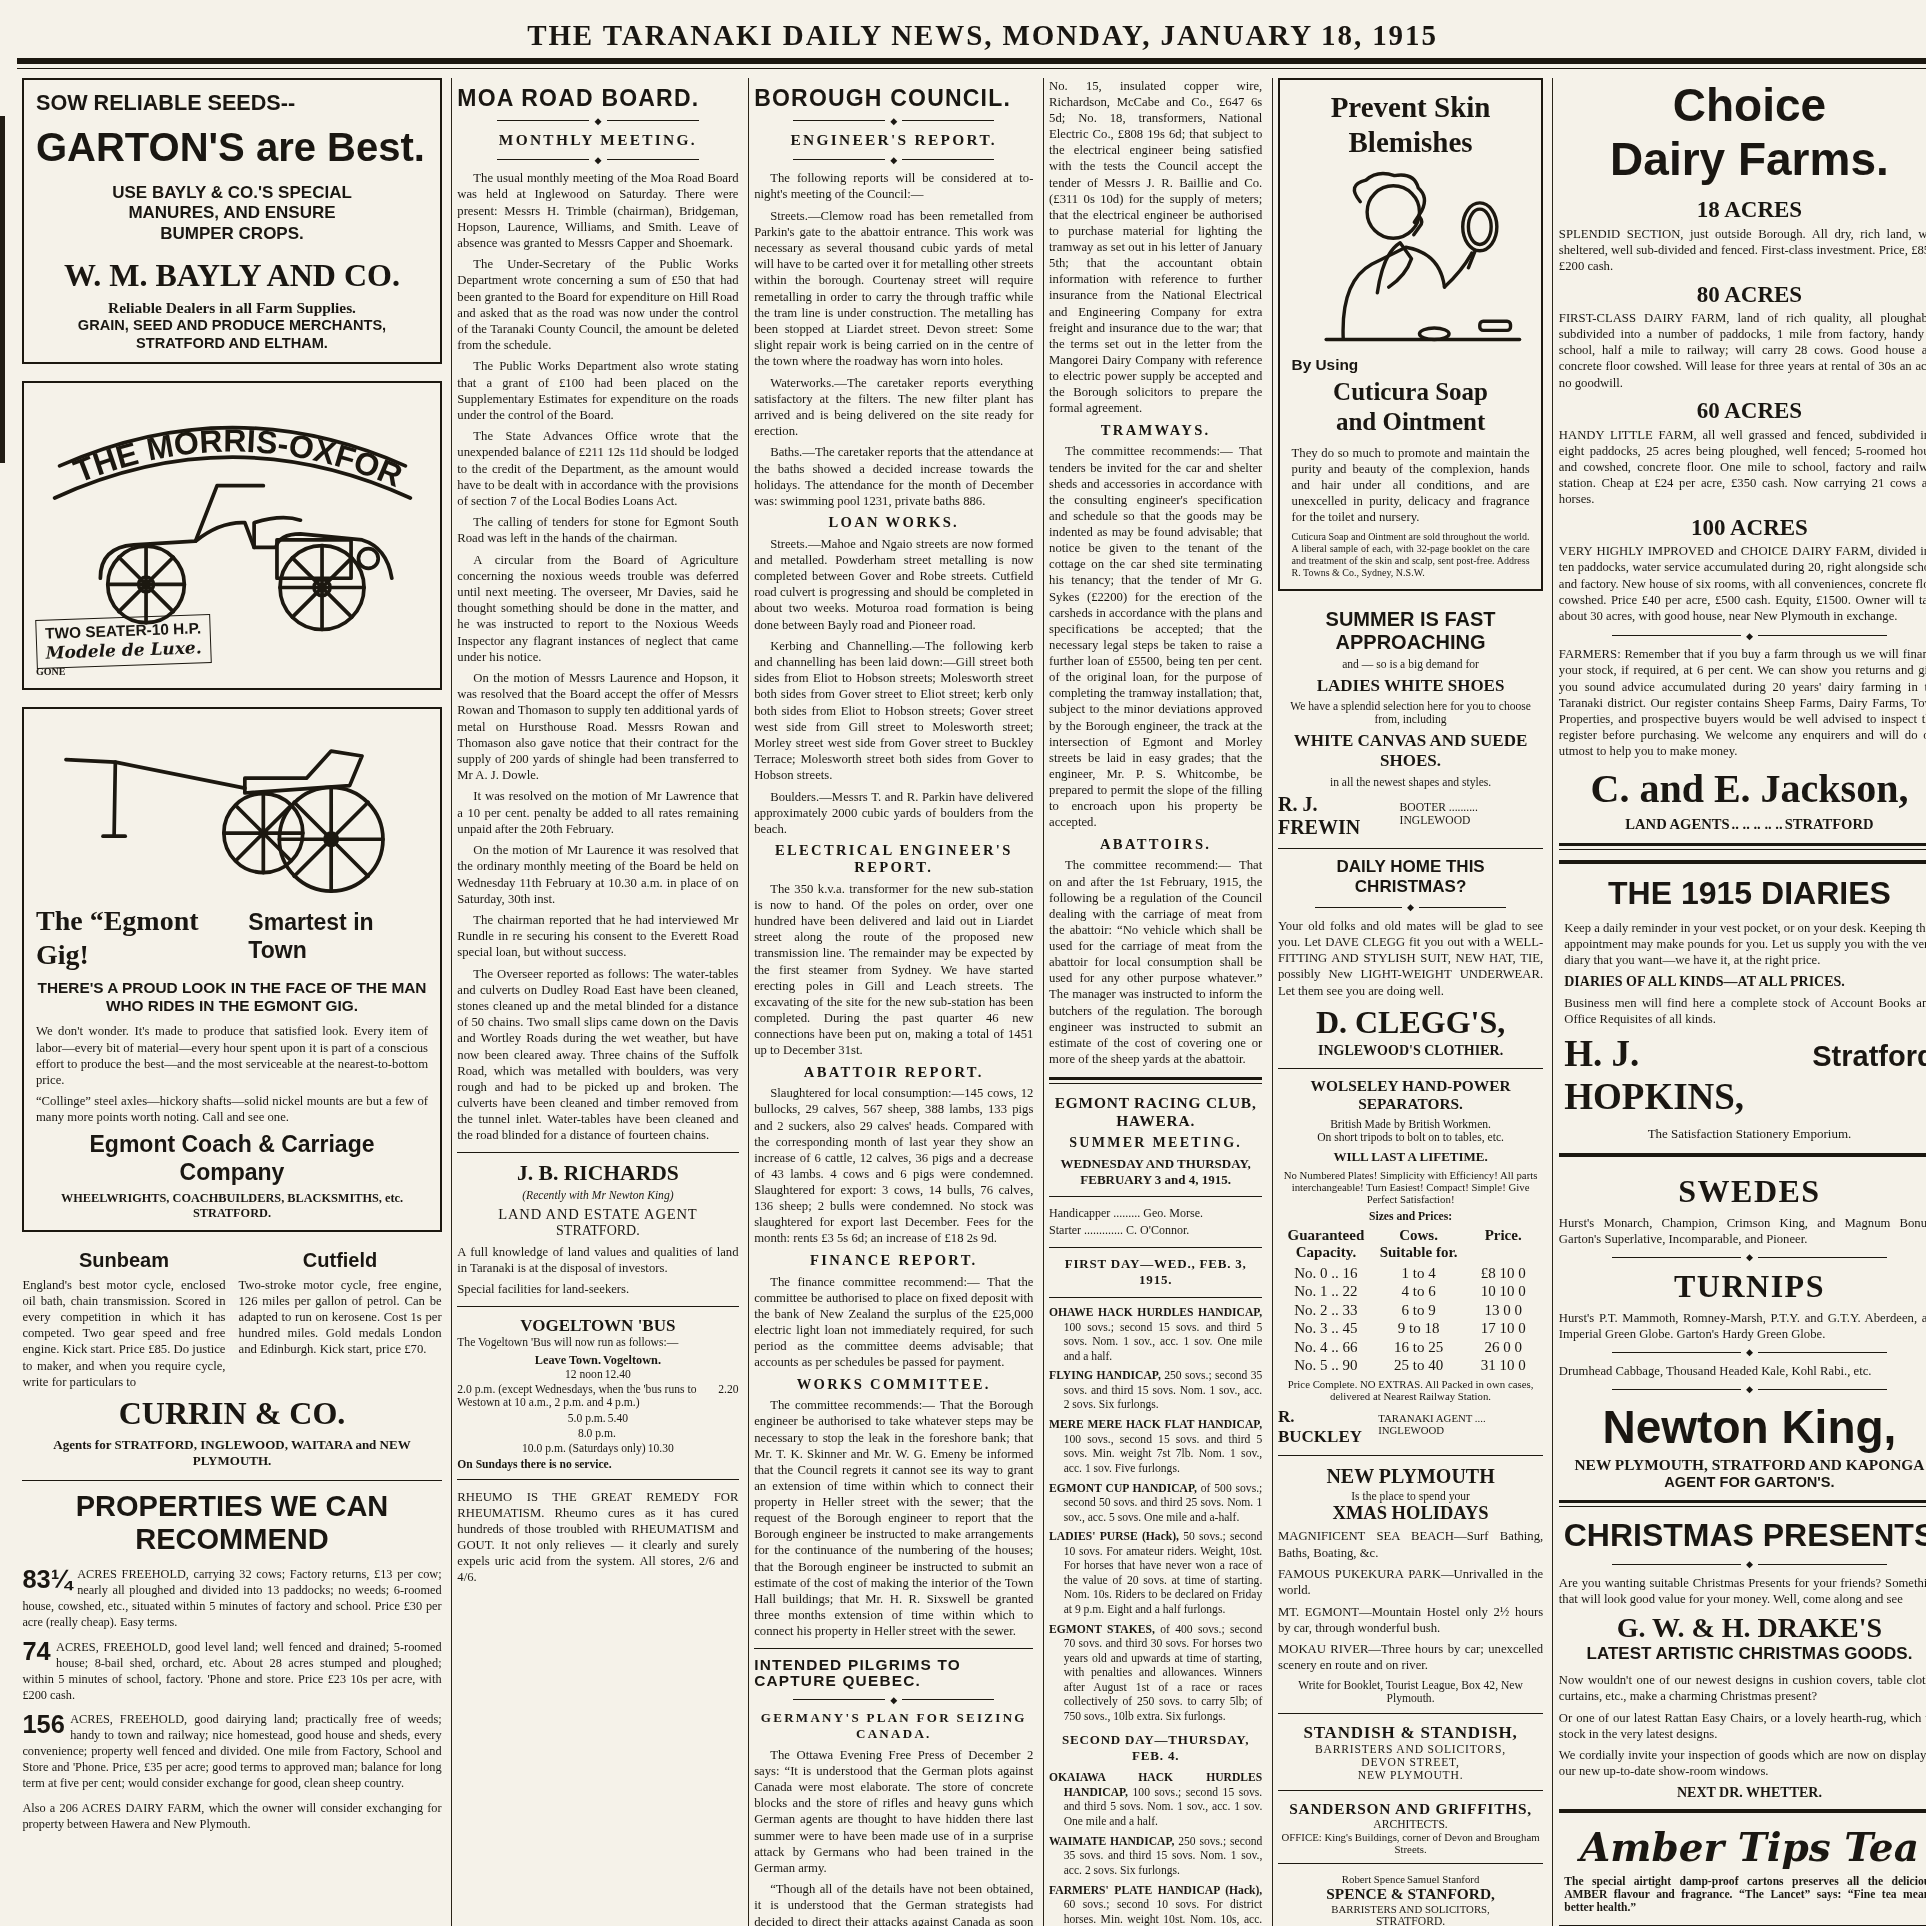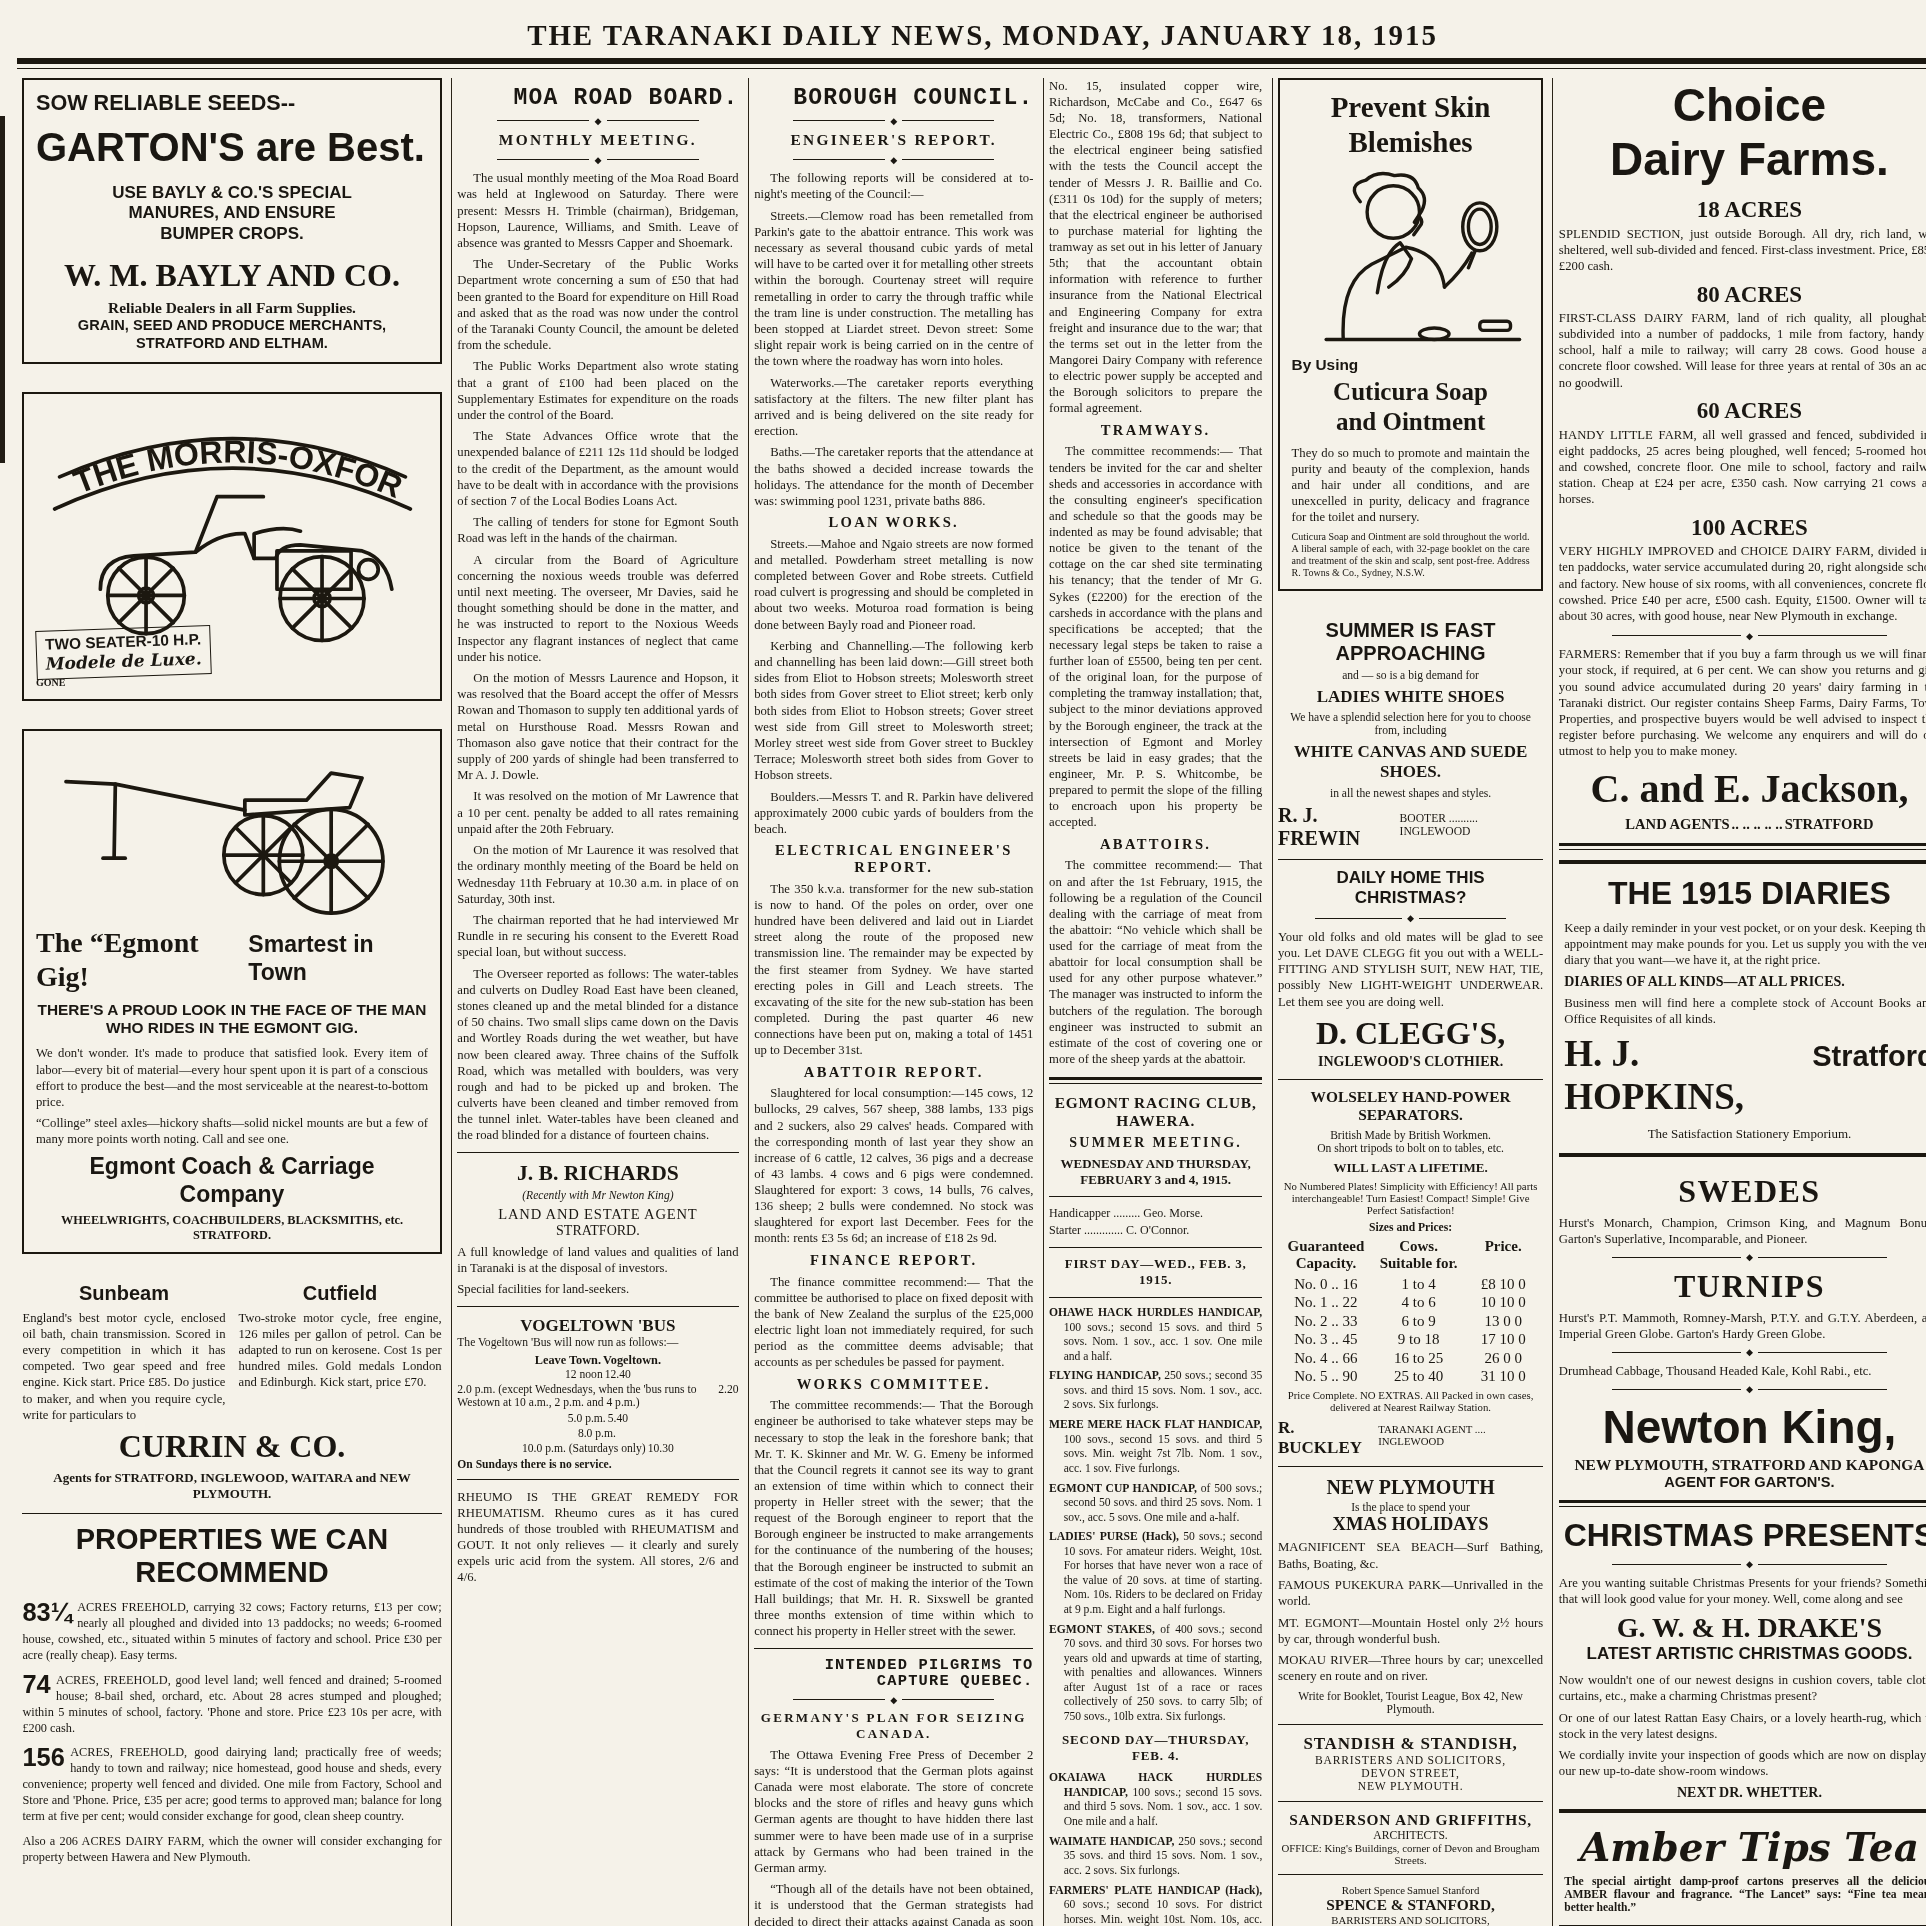--- a/index.html
+++ b/index.html
@@ -14,28 +14,28 @@
   
   .c{text-align:center}.j{text-align:justify}.b{font-weight:bold}.i{font-style:italic}
   .sans{font-family:"Liberation Sans",sans-serif}
   .script{font-family:"DejaVu Serif",serif;font-style:italic;font-weight:bold}
   .ls2{letter-spacing:0.8px}.ls4{letter-spacing:1.5px}
   .s26{font-size:10px}.s28{font-size:10.8px}.s30{font-size:11.6px}.s31{font-size:12px}.s32{font-size:12.3px}.s33{font-size:12.7px}.s34{font-size:13px}.s36{font-size:14px}.s38{font-size:14.6px}.s40{font-size:15.4px}.s44{font-size:17px}.s48{font-size:18.5px}.s52{font-size:20px}.s56{font-size:21.6px}.s60{font-size:23px}.s64{font-size:25px}.s72{font-size:28px}.s76{font-size:29px}.s84{font-size:32px}.s96{font-size:37px}.s100{font-size:39px}.s104{font-size:40px}.s120{font-size:46px}
   h1,h2,h3,h4,p{margin:0}
   .p{font-size:12.7px;line-height:1.27;text-align:justify;margin:0 0 5.4px;text-indent:16px}
   .ni{text-indent:0}
   .mb6{margin-bottom:2.3px}.mb12{margin-bottom:4.6px}.mb20{margin-bottom:7.7px}.mb30{margin-bottom:11.6px}.mt20{margin-top:7.7px}
-  .artH{font-family:Liberation Mono, monospace;font-weight:bold;letter-spacing:1.2px;text-align:right;margin:8.5px 0 2.3px;line-height:1.05}
+  .artH{font-family:Liberation Sans, sans-serif;font-weight:bold;letter-spacing:1.2px;text-align:left;margin:8.5px 0 2.3px;line-height:1.05}
   .sub{letter-spacing:2.3px;text-align:center;margin:5.4px 0 4.6px}
   .div{display:flex;align-items:center;gap:5.4px;justify-content:center;margin:6.2px auto;width:72%}
   .div::before,.div::after{content:"";flex:1;border-top:1.2px solid #1c1810}
   .div b{font-size:8.5px;line-height:1}
   .hr{border-top:1.2px solid #1c1810;margin:8.5px 0}
   .hrT{border-top:3.9px solid #1c1810;border-bottom:1.5px solid #1c1810;height:2.7px;margin:10px 0}
-  .box{border:2.3px solid #1c1810;padding:10px 11.6px;margin:0 0 28px;line-height:1.2}
+  .box{border:2.3px solid #1c1810;padding:10px 11.6px;margin:0 0 17px;line-height:1.2}
   .box2{border-top:4.6px solid #1c1810;border-bottom:4.6px solid #1c1810;padding:11.6px 5.4px;margin:0 0 16px}
   .row{display:flex;justify-content:center;align-items:baseline;gap:2px}
   .g2{display:grid;grid-template-columns:1fr 1fr;gap:0 13px}
   .race{font-size:11.6px;line-height:1.25;text-align:justify;margin:0 0 5.4px;padding-left:14.6px;text-indent:-14.6px}
   .prop{font-size:12.3px;line-height:1.3;text-align:justify;margin:0 0 8.5px}
   .propnum{font-size:25.4px;font-weight:bold;font-family:"Liberation Sans",sans-serif;float:left;line-height:.75;margin:2.3px 5.4px 0 0}
   .tbl{display:grid;grid-template-columns:1.2fr 1fr 1fr;gap:1.5px 4.6px;font-size:15px;text-align:center;margin:3.9px 0}
   .tbl .hd{font-weight:bold}
   svg{display:block;margin:0 auto}
   .sketch{stroke:#1c1810;fill:none;stroke-width:6;stroke-linecap:round;stroke-linejoin:round}

